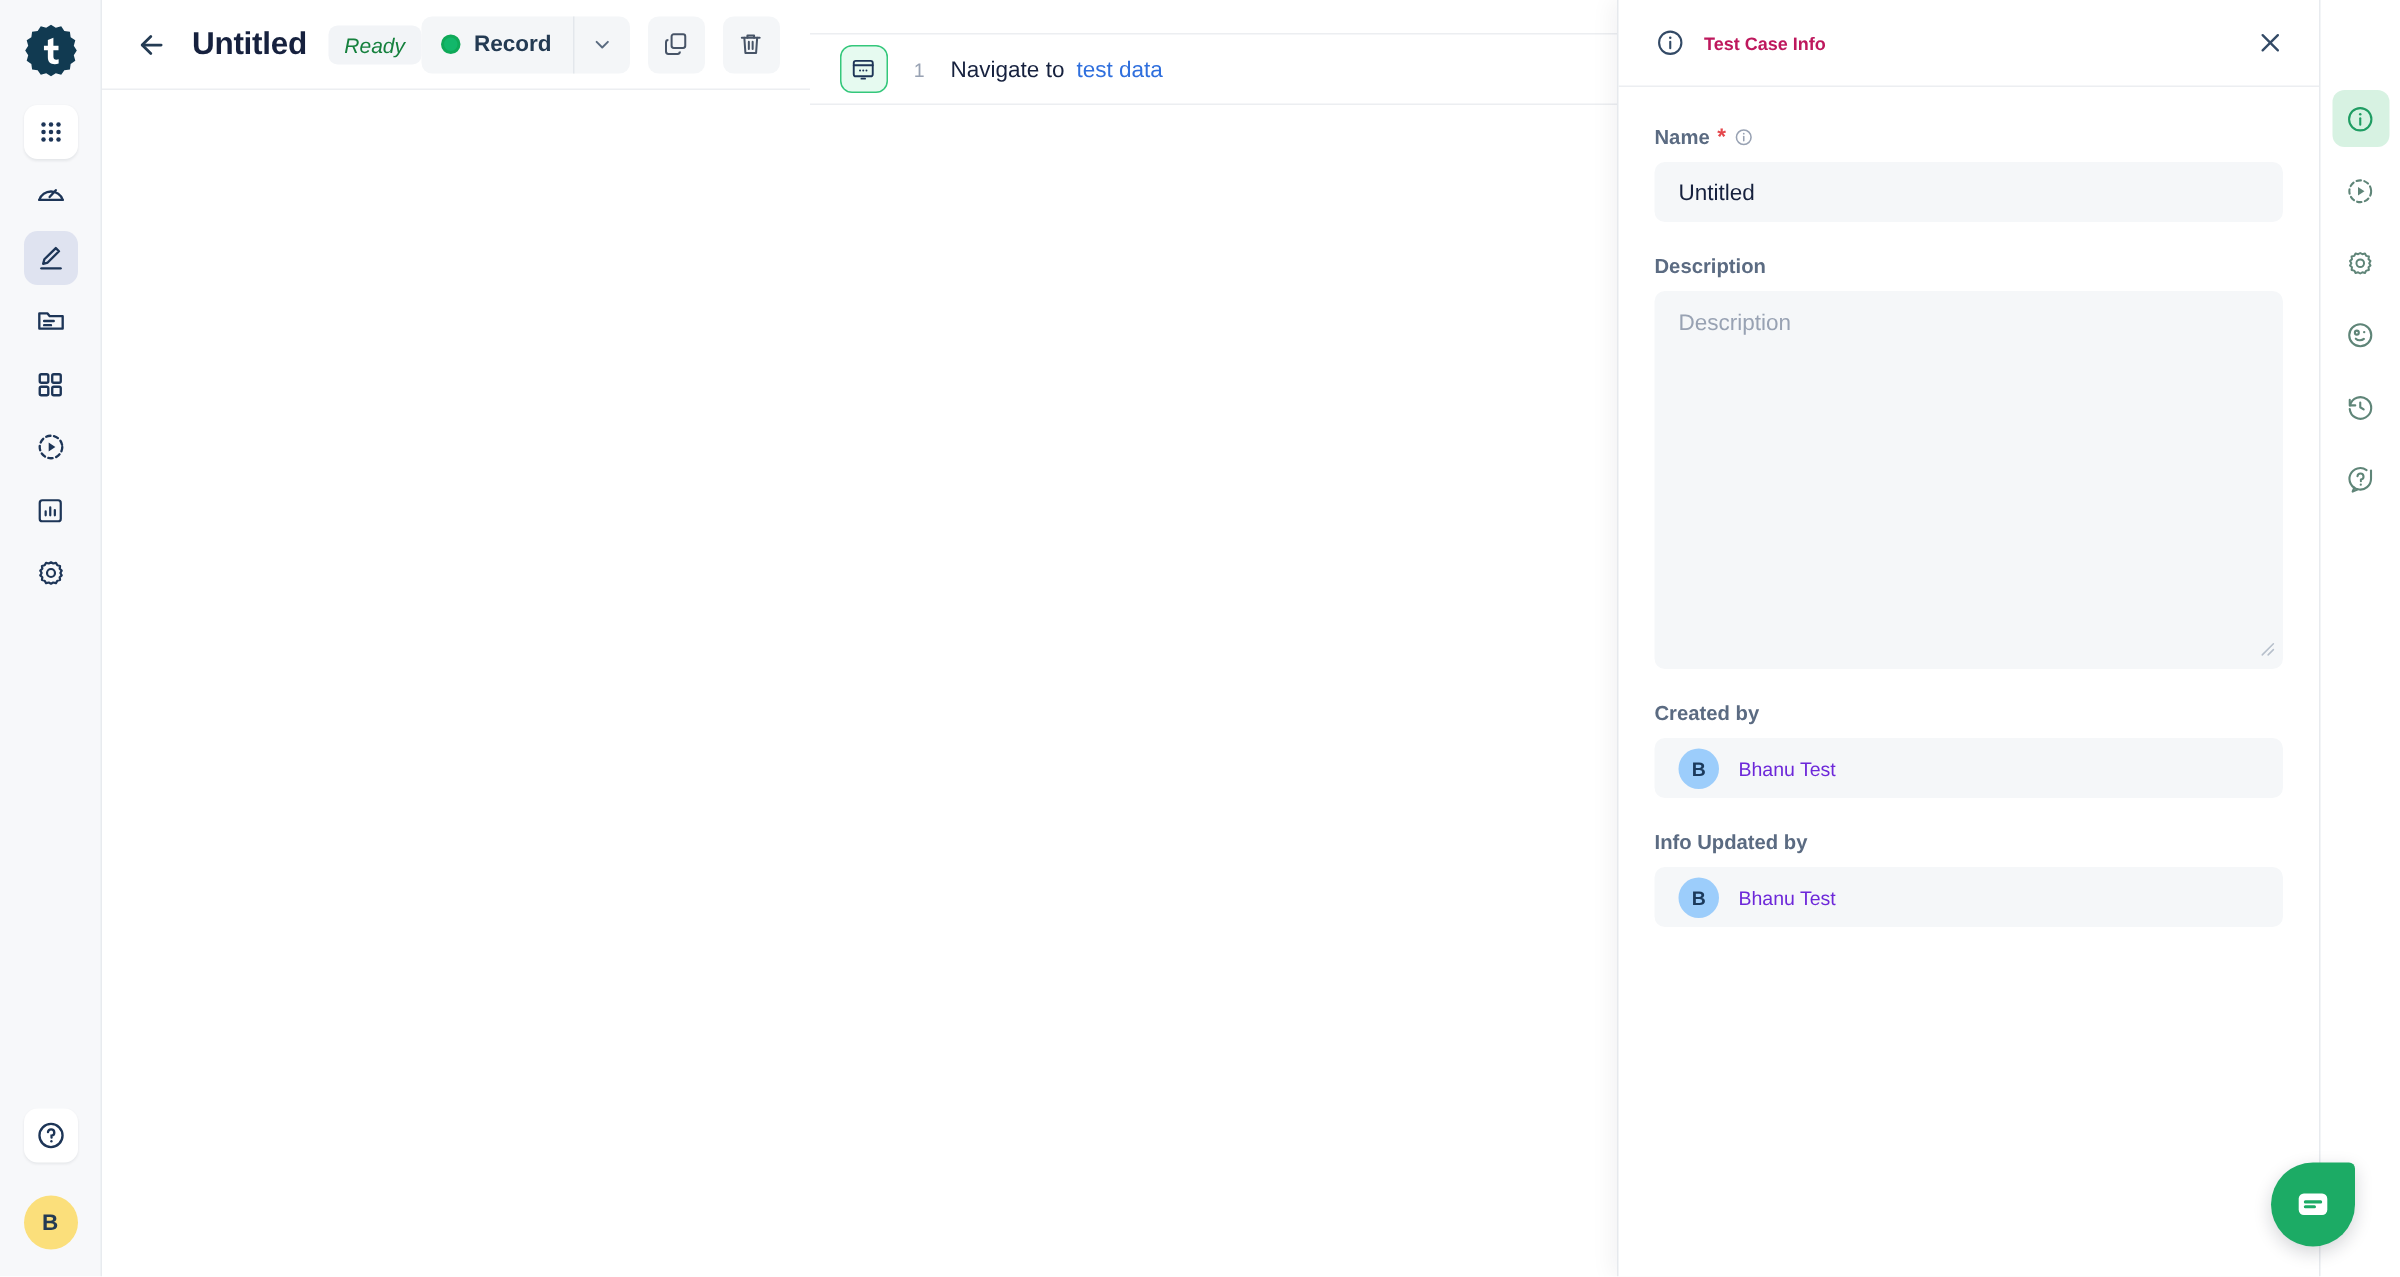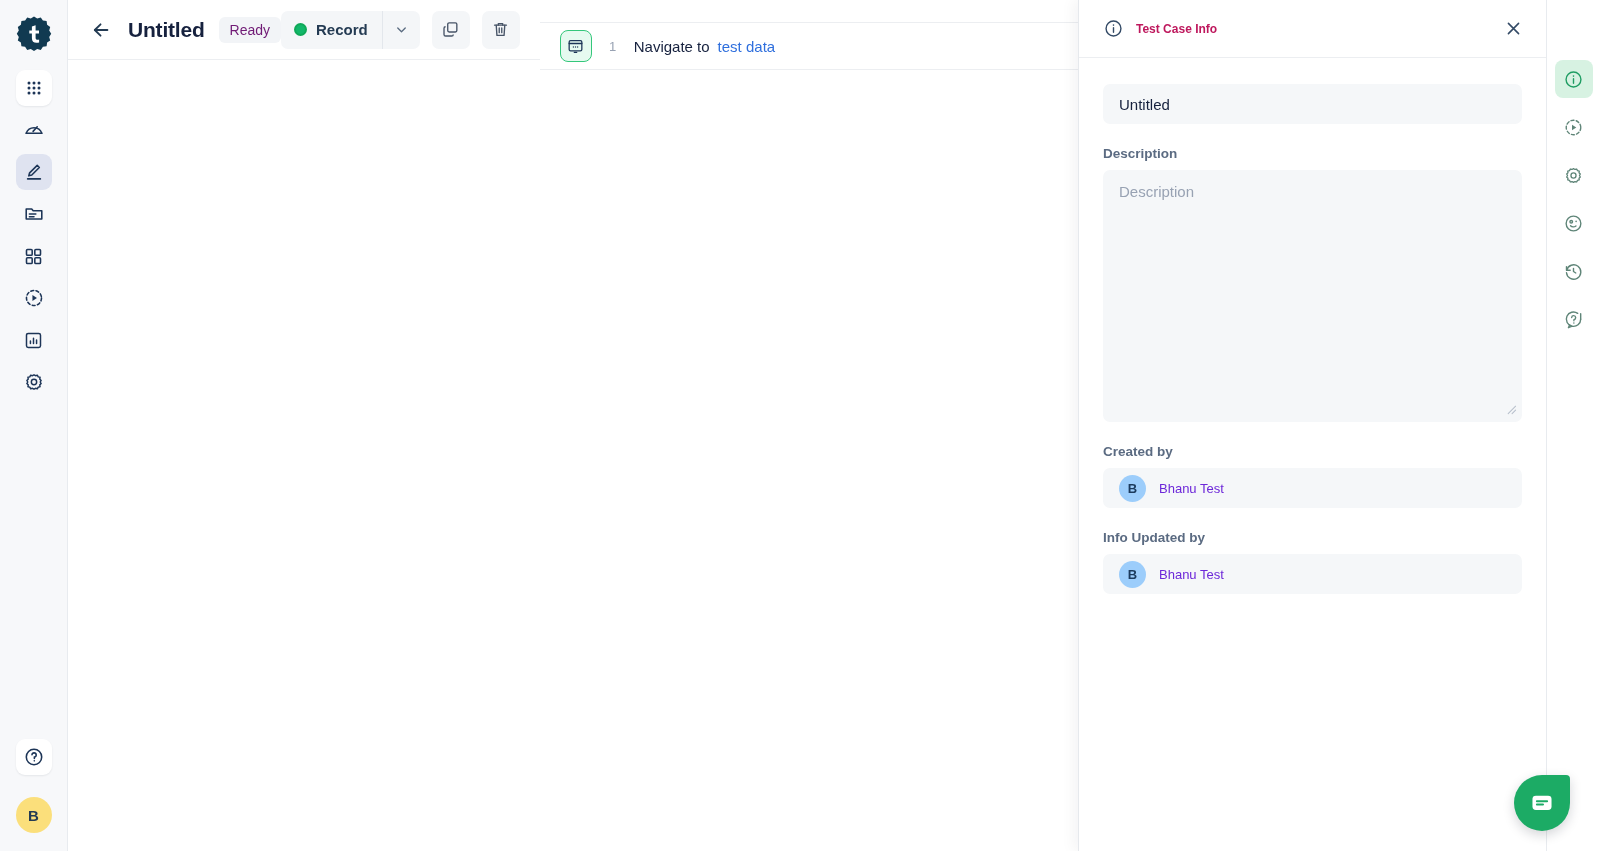--- a/index.html
+++ b/index.html
@@ -52,22 +52,22 @@
     padding: 0 20px 0 18px;
     border-bottom: 1px solid #eceef1;
     background: #ffffff;
   }
   .back-btn {
     width: 30px; height: 30px; display: flex; align-items: center; justify-content: center;
     color: #243b53; cursor: pointer; margin-right: 12px;
   }
   .doc-title { font-size: 21px; font-weight: 700; color: #16213e; letter-spacing: -0.2px; }
   .status-chip {
-    margin-left: 14px; background: #f2f4f7; color: #701a75;
-    border-radius: 6px; padding: 5px 11px; font-size: 14px;
+    margin-left: 14px; background: #f2f4f7; color: #15803d;
+    border-radius: 6px; padding: 5px 11px; font-size: 14px; font-style: italic;
   }
   .topbar-right { margin-left: auto; display: flex; align-items: center; gap: 12px; justify-content: flex-end; }
   .record-group {
     display: flex; align-items: center; background: #f4f6f8; border-radius: 7px; height: 38px;
   }
   .record-btn {
     display: flex; align-items: center; gap: 9px; padding: 0 14px 0 13px; height: 38px;
     cursor: pointer; border-radius: 7px 0 0 7px;
   }
   .rec-dot {
@@ -356,20 +356,31 @@
           <span class="panel-close">
             <svg width="21" height="21" viewBox="0 0 24 24" fill="none" stroke="#334a66" stroke-width="1.8" stroke-linecap="round">
               <path d="M6.2 6.2 17.8 17.8M17.8 6.2 6.2 17.8"></path>
             </svg>
           </span>
         </div>
 
         <div class="panel-body">
 
           <div class="field">
+            <div class="field-label">
+              <span>Name</span>
+              <span class="req">*</span>
+              <span class="lbl-info">
+                <svg width="13" height="13" viewBox="0 0 24 24" fill="none" stroke="#98a2b3" stroke-width="1.9" stroke-linecap="round">
+                  <circle cx="12" cy="12" r="9"></circle>
+                  <path d="M12 11v5.2"></path>
+                  <circle cx="12" cy="7.6" r="1.1" fill="#98a2b3" stroke="none"></circle>
+                </svg>
+              </span>
+            </div>
             <div class="text-input">Untitled</div>
           </div>
 
           <div class="field">
             <div class="field-label">Description</div>
             <div class="textarea-box">
               <span>Description</span>
               <span class="resize-grip">
                 <svg width="13" height="13" viewBox="0 0 14 14" fill="none" stroke="#b6bfcb" stroke-width="1.1" stroke-linecap="round">
                   <path d="M12.5 4.5 4.5 12.5M12.5 8.7 8.7 12.5"></path>

